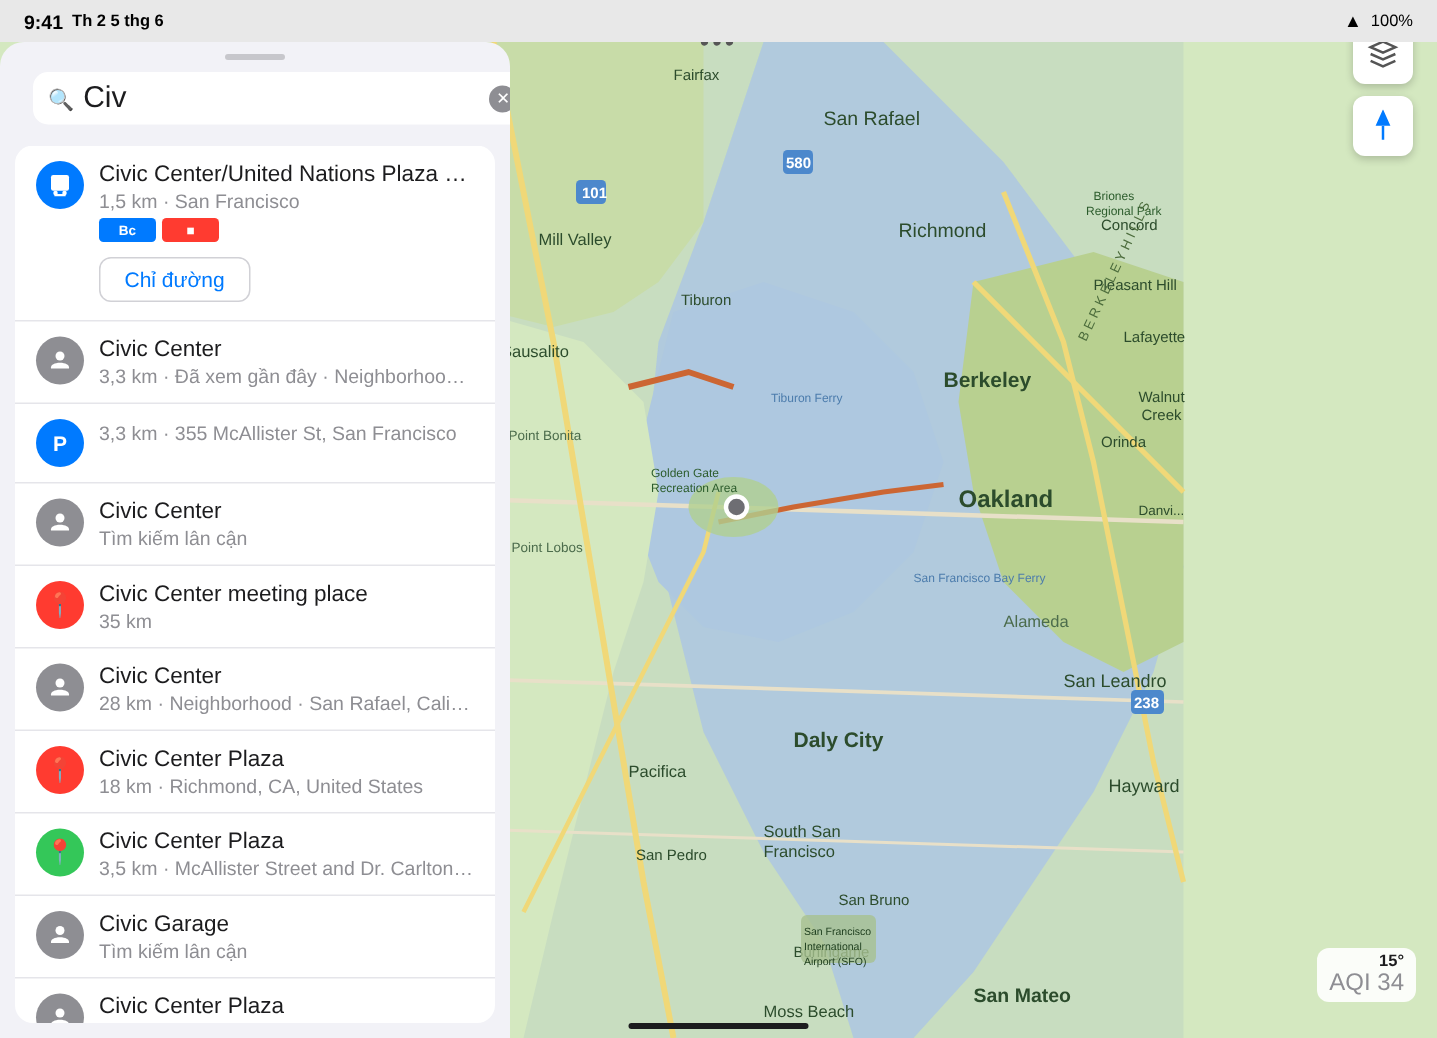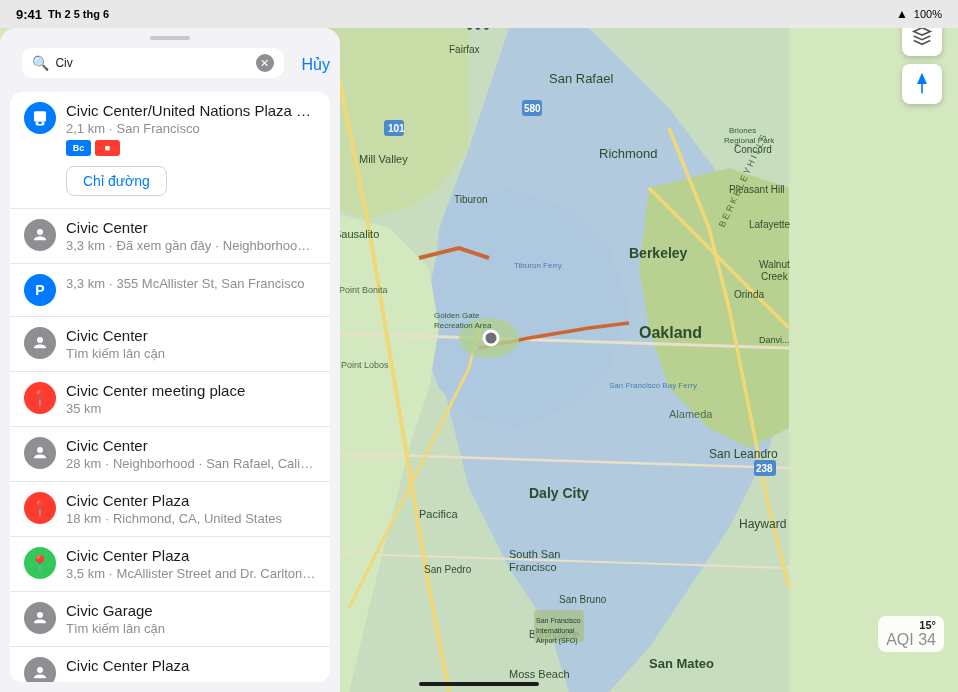--- a/index.html
+++ b/index.html
@@ -117,21 +117,21 @@
       background: white;
       border-radius: 10px;
       padding: 6px 10px;
       gap: 6px;
     }
     .search-icon-wrap { color: #8e8e93; font-size: 14px; }
     .search-input {
       flex: 1;
       border: none;
       outline: none;
-      font-size: 12px;
+      font-size: 20px;
       background: transparent;
       color: #1c1c1e;
     }
     .search-clear {
       width: 18px;
       height: 18px;
       background: #8e8e93;
       border-radius: 50%;
       display: flex;
       align-items: center;
@@ -205,21 +205,21 @@
       text-overflow: ellipsis;
     }
 
     
     .transit-badges {
       display: flex;
       gap: 4px;
       margin: 4px 0 6px 42px;
     }
     .badge {
-      width: 25px;
+      width: 38px;
       height: 16px;
       border-radius: 3px;
       display: flex;
       align-items: center;
       justify-content: center;
       font-size: 9px;
       font-weight: 700;
       color: white;
     }
     .badge-blue { background: #007aff; }
@@ -247,21 +247,21 @@
       width: 120px;
       height: 4px;
       background: #1c1c1e;
       border-radius: 2px;
       z-index: 200;
     }
 
     
     .temp-badge {
       position: absolute;
-      bottom: 40px;
+      bottom: 24px;
       right: 14px;
       background: rgba(255,255,255,0.9);
       border-radius: 8px;
       padding: 3px 8px;
       font-size: 11px;
       color: #1c1c1e;
       z-index: 50;
       text-align: right;
     }
   </style>
@@ -421,21 +421,21 @@
         <div class="result-icon icon-blue">
           <svg width="18" height="18" viewBox="0 0 24 24" fill="white">
             <rect x="4" y="3" width="16" height="14" rx="2"></rect>
             <circle cx="8" cy="19" r="2" fill="white"></circle>
             <circle cx="16" cy="19" r="2" fill="white"></circle>
             <rect x="7" y="20" width="10" height="2" fill="white"></rect>
           </svg>
         </div>
         <div class="result-content">
           <div class="result-title">Civic Center/United Nations Plaza Sta...</div>
-          <div class="result-subtitle">2,1 km · San Francisco</div>
+          <div class="result-subtitle">1,5 km · San Francisco</div>
         </div>
       </div>
       <div class="transit-badges">
         <div class="badge badge-blue">Bc</div>
         <div class="badge badge-red">■</div>
       </div>
       <div class="directions-btn">Chỉ đường</div>
     </div>
 
     <div class="result-item">

